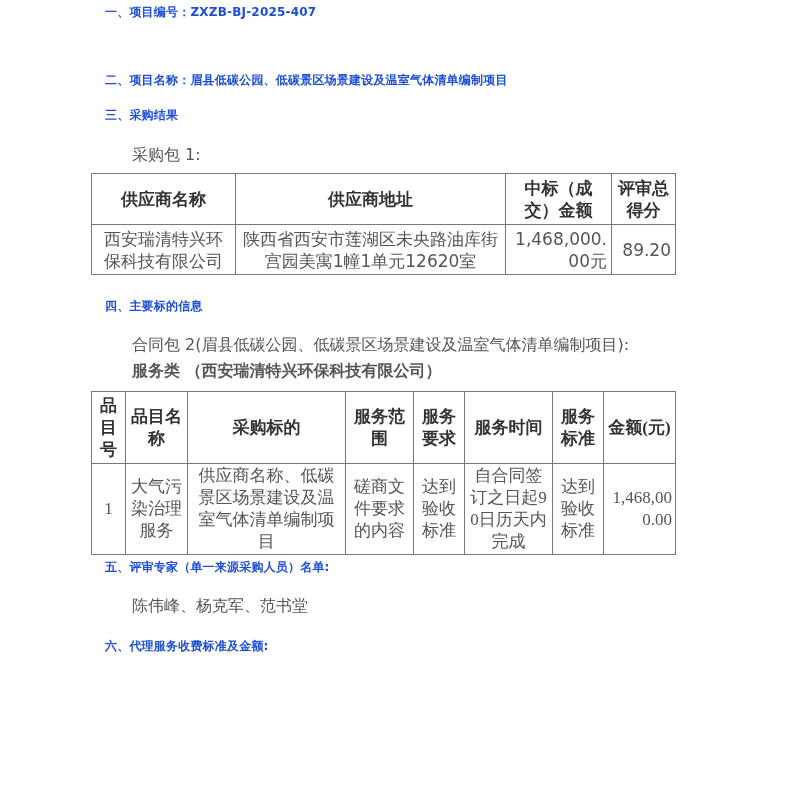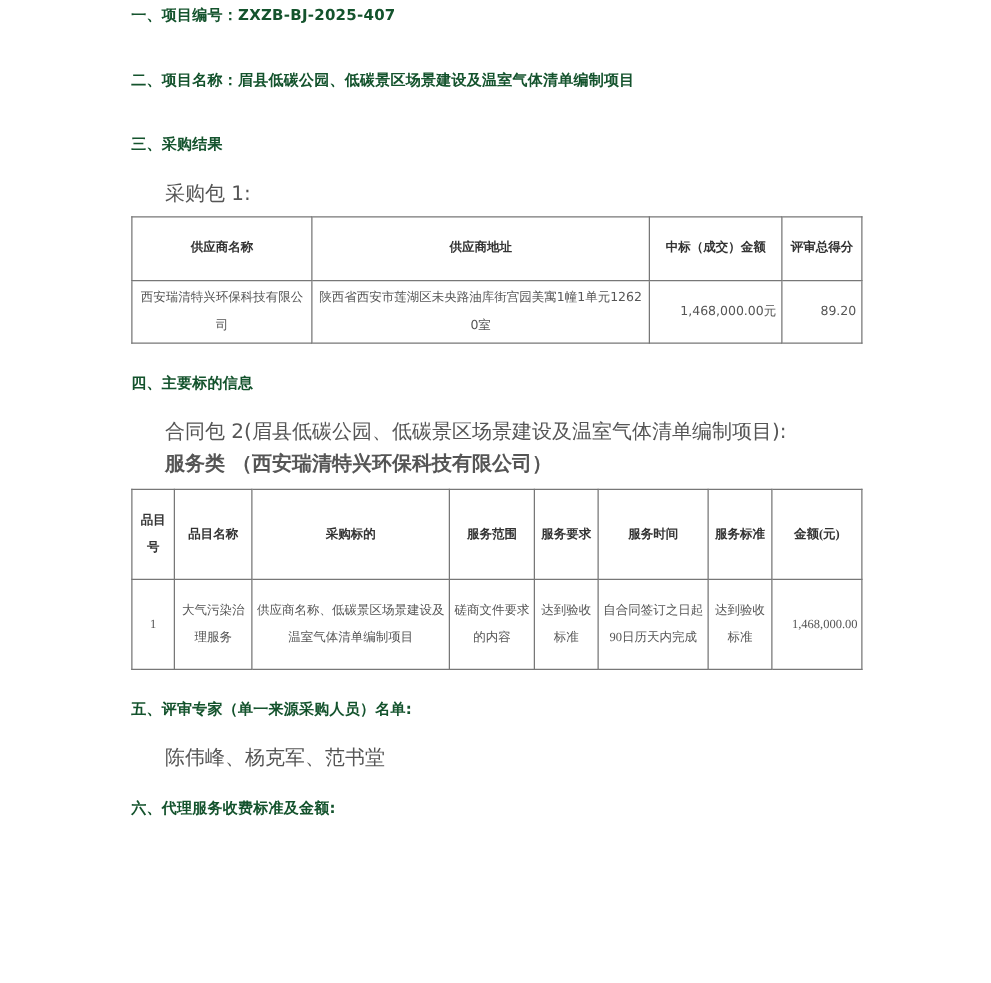--- a/index.html
+++ b/index.html
@@ -3,52 +3,52 @@
 <meta charset="utf-8">
 <style>
   html, body { margin: 0; padding: 0; background: #ffffff; }
   body {
     width: 793px; height: 786px; position: relative; overflow: hidden;
     font-family: "DejaVu Sans", "Liberation Sans", sans-serif;
     color: #333333;
   }
   .h {
     position: absolute; left: 105px;
-    font-size: 12px; font-weight: bold; color: #14532d;
+    font-size: 12px; font-weight: bold; color: #1d4ed8;
     white-space: nowrap; letter-spacing: 0.2px;
   }
   .p {
     position: absolute; left: 132px;
     font-size: 16px; color: #555555; white-space: nowrap;
   }
   table {
-    position: absolute; left: 105px; width: 584px;
+    position: absolute; left: 91px; width: 584px;
     border-collapse: collapse; table-layout: fixed;
-    font-size: 10px; color: #555555;
+    font-size: 17px; color: #555555;
   }
   td, th {
     border: 1px solid #777777; text-align: center; vertical-align: middle;
     padding: 2px 4px; line-height: 22px; word-break: break-all;
   }
   th { font-weight: bold; color: #333333; }
   #t1 { top: 173px; }
   #t1 thead tr { height: 51px; }
   #t1 tbody tr { height: 50px; }
   #t2 { top: 391px; font-family: Liberation Serif, serif; }
   #t2 thead tr { height: 72px; }
   #t2 tbody tr { height: 72px; }
   #t2 td, #t2 th { padding: 1px 3px; }
   .right { text-align: right; margin-top: 44px; }
 </style>
 </head>
 <body>
 
 <div class="h" style="top:4px;">一、项目编号：ZXZB-BJ-2025-407</div>
 
-<div class="h" style="top:56px;">二、项目名称：眉县低碳公园、低碳景区场景建设及温室气体清单编制项目</div>
+<div class="h" style="top:72px;">二、项目名称：眉县低碳公园、低碳景区场景建设及温室气体清单编制项目</div>
 
 <div class="h" style="top:107px;">三、采购结果</div>
 <div class="p" style="top:145px;">采购包 1:</div>
 
 <table id="t1">
   <colgroup>
     <col style="width:144px">
       <col style="width:270px">
       <col style="width:106px">
       <col style="width:64px">

